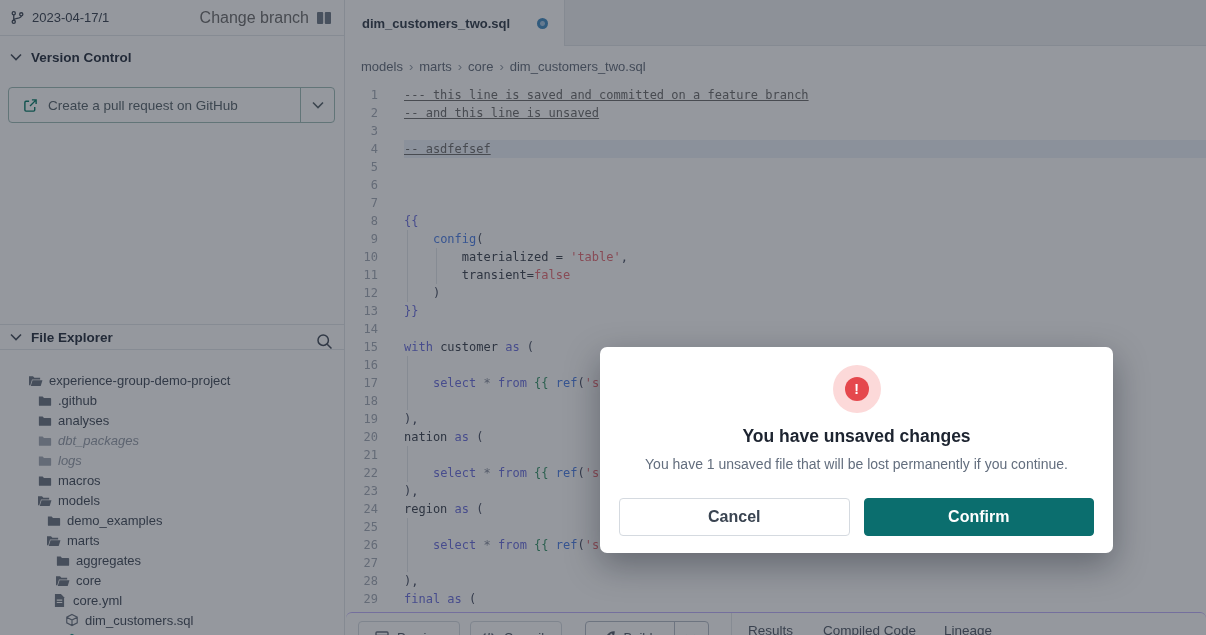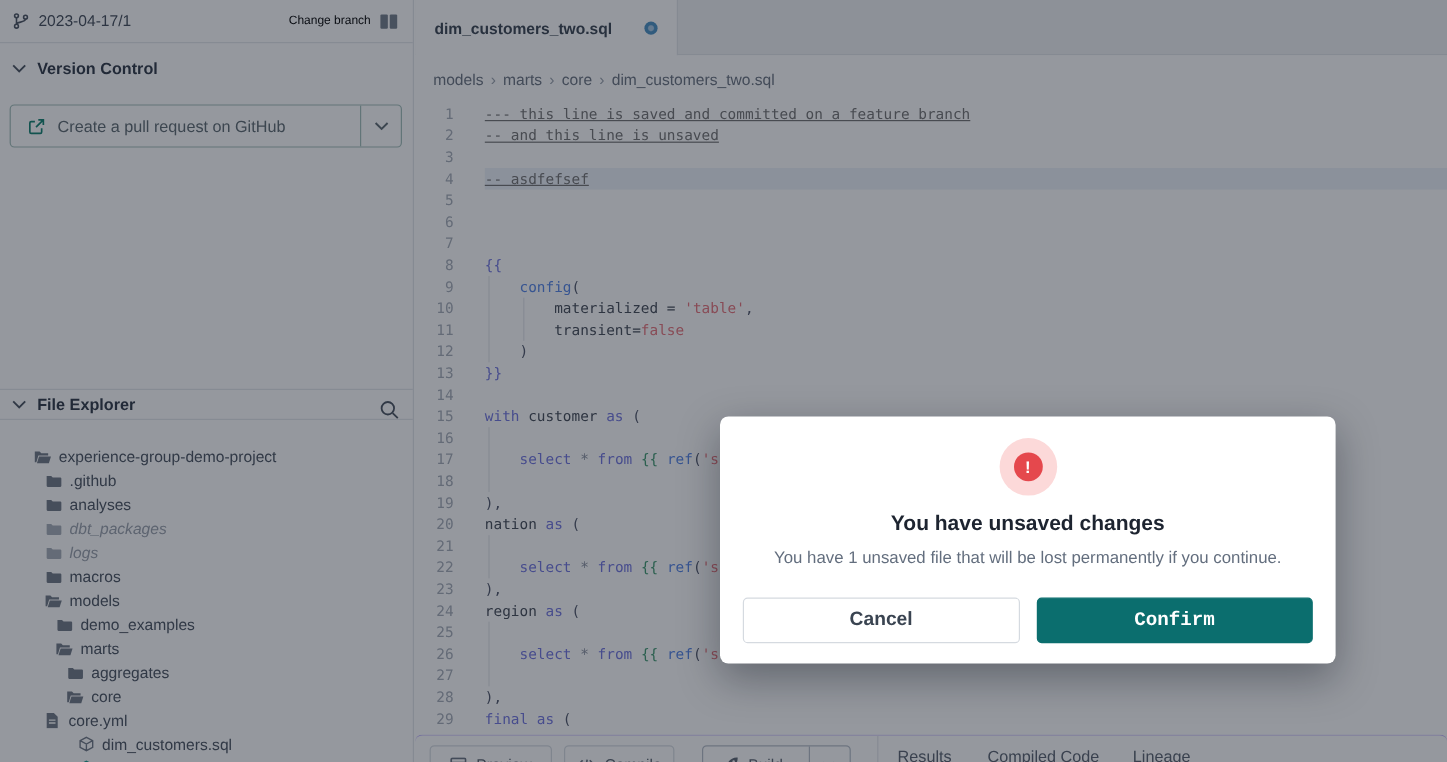--- a/index.html
+++ b/index.html
@@ -5,21 +5,21 @@
   * { margin:0; padding:0; box-sizing:border-box; }
   html,body { background:#636a76; }
   .app { position:relative; width:1206px; height:635px; overflow:hidden;
          background:#fff; font-family:"Liberation Sans", sans-serif; color:#3a4451; }
 
   
   .sidebar { position:absolute; left:0; top:0; width:345px; height:635px; background:#fff; border-right:1px solid #e2e5e9; }
   .sb-top { position:absolute; left:0; top:0; right:0; height:36px; border-bottom:1px solid #e4e7eb;
             display:flex; align-items:center; padding:0 12px 0 10px; gap:7px; font-size:13px; color:#434c59; }
   .sb-top .spacer { flex:1; }
-  .link-teal { color:#000000; font-size:10px; cursor:pointer; }
+  .link-teal { color:#737373; font-size:16px; cursor:pointer; }
   .sec-header { display:flex; align-items:center; gap:9px; padding:0 0 0 10px; font-size:13.5px; font-weight:bold; color:#2f3846; }
   .vc-header { position:absolute; left:0; top:36px; right:0; height:42px; }
   .vc-header .sec-header, .fe-header .sec-header { height:100%; }
   .pr-btn { position:absolute; left:8px; top:87px; width:327px; height:36px; border:1px solid #a3bfba; border-radius:4px;
             background:#fff; display:flex; align-items:stretch; font-size:13.5px; color:#5e6a71; }
   .pr-main { flex:1; display:flex; align-items:center; gap:10px; padding-left:14px; cursor:pointer; }
   .pr-caret { width:34px; border-left:1px solid #a3bfba; display:flex; align-items:center; justify-content:center; cursor:pointer; }
   .fe-header { position:absolute; left:0; top:324px; right:0; height:26px; border-top:1px solid #e4e7eb; border-bottom:1px solid #e4e7eb; }
   .fe-search { position:absolute; right:11px; top:8px; cursor:pointer; }
   .tree { position:absolute; left:0; top:370px; right:0; }
@@ -68,21 +68,21 @@
   .m-icon-outer { width:48px; height:48px; border-radius:50%; background:#fcd9d9; margin:18px auto 0;
                   display:flex; align-items:center; justify-content:center; }
   .m-icon-inner { width:24px; height:24px; border-radius:50%; background:#e5484d; color:#fff;
                   font-size:14px; font-weight:bold; line-height:24px; }
   .m-title { margin-top:13px; font-size:17.5px; font-weight:bold; color:#1d2430; }
   .m-body { margin-top:9px; font-size:14px; color:#636e7e; }
   .m-actions { position:absolute; left:19px; right:19px; bottom:17px; display:flex; gap:14px; }
   .m-btn { flex:1; height:38px; border-radius:4px; font-size:16px; font-weight:bold;
            display:flex; align-items:center; justify-content:center; cursor:pointer; }
   .m-cancel { background:#fff; border:1px solid #d5dae0; color:#3a4451; }
-  .m-confirm { background:#0b6e6e; border:1px solid #0b6e6e; color:#fff;font-family:Liberation Mono, monospace; }
+  .m-confirm { background:#0b6e6e; border:1px solid #0b6e6e; color:#fff; }
   svg { display:block; }
 </style>
 </head>
 <body>
 
 <div class="app">
 
   <div class="sidebar">
     <div class="sb-top">
       <span>
@@ -235,21 +235,21 @@
         </div>
         <div class="trow" style="padding-left: 55px;">
           <span class="ticon">
             <svg width="15" height="13" viewBox="0 0 16 14" fill="currentColor">
               <path d="M1 2.5h4.3L6.8 4H13v2H4.2L2.4 12H1z"></path>
               <path d="M4.8 6.8H15.5L13.6 13H2.9z"></path>
             </svg>
           </span>
           <span>core</span>
         </div>
-        <div class="trow" style="padding-left: 36px;">
+        <div class="trow" style="padding-left: 52px;">
           <span class="ticon">
             <svg width="11" height="13" viewBox="0 0 12 14" fill="currentColor">
               <path d="M1 0h6.5L11 3.5V14H1z"></path>
               <path d="M3 6h6v1.2H3z M3 8.6h6v1.2H3z" fill="#fff"></path>
             </svg>
           </span>
           <span>core.yml</span>
         </div>
         <div class="trow" style="padding-left: 64px;">
           <span class="ticon">

